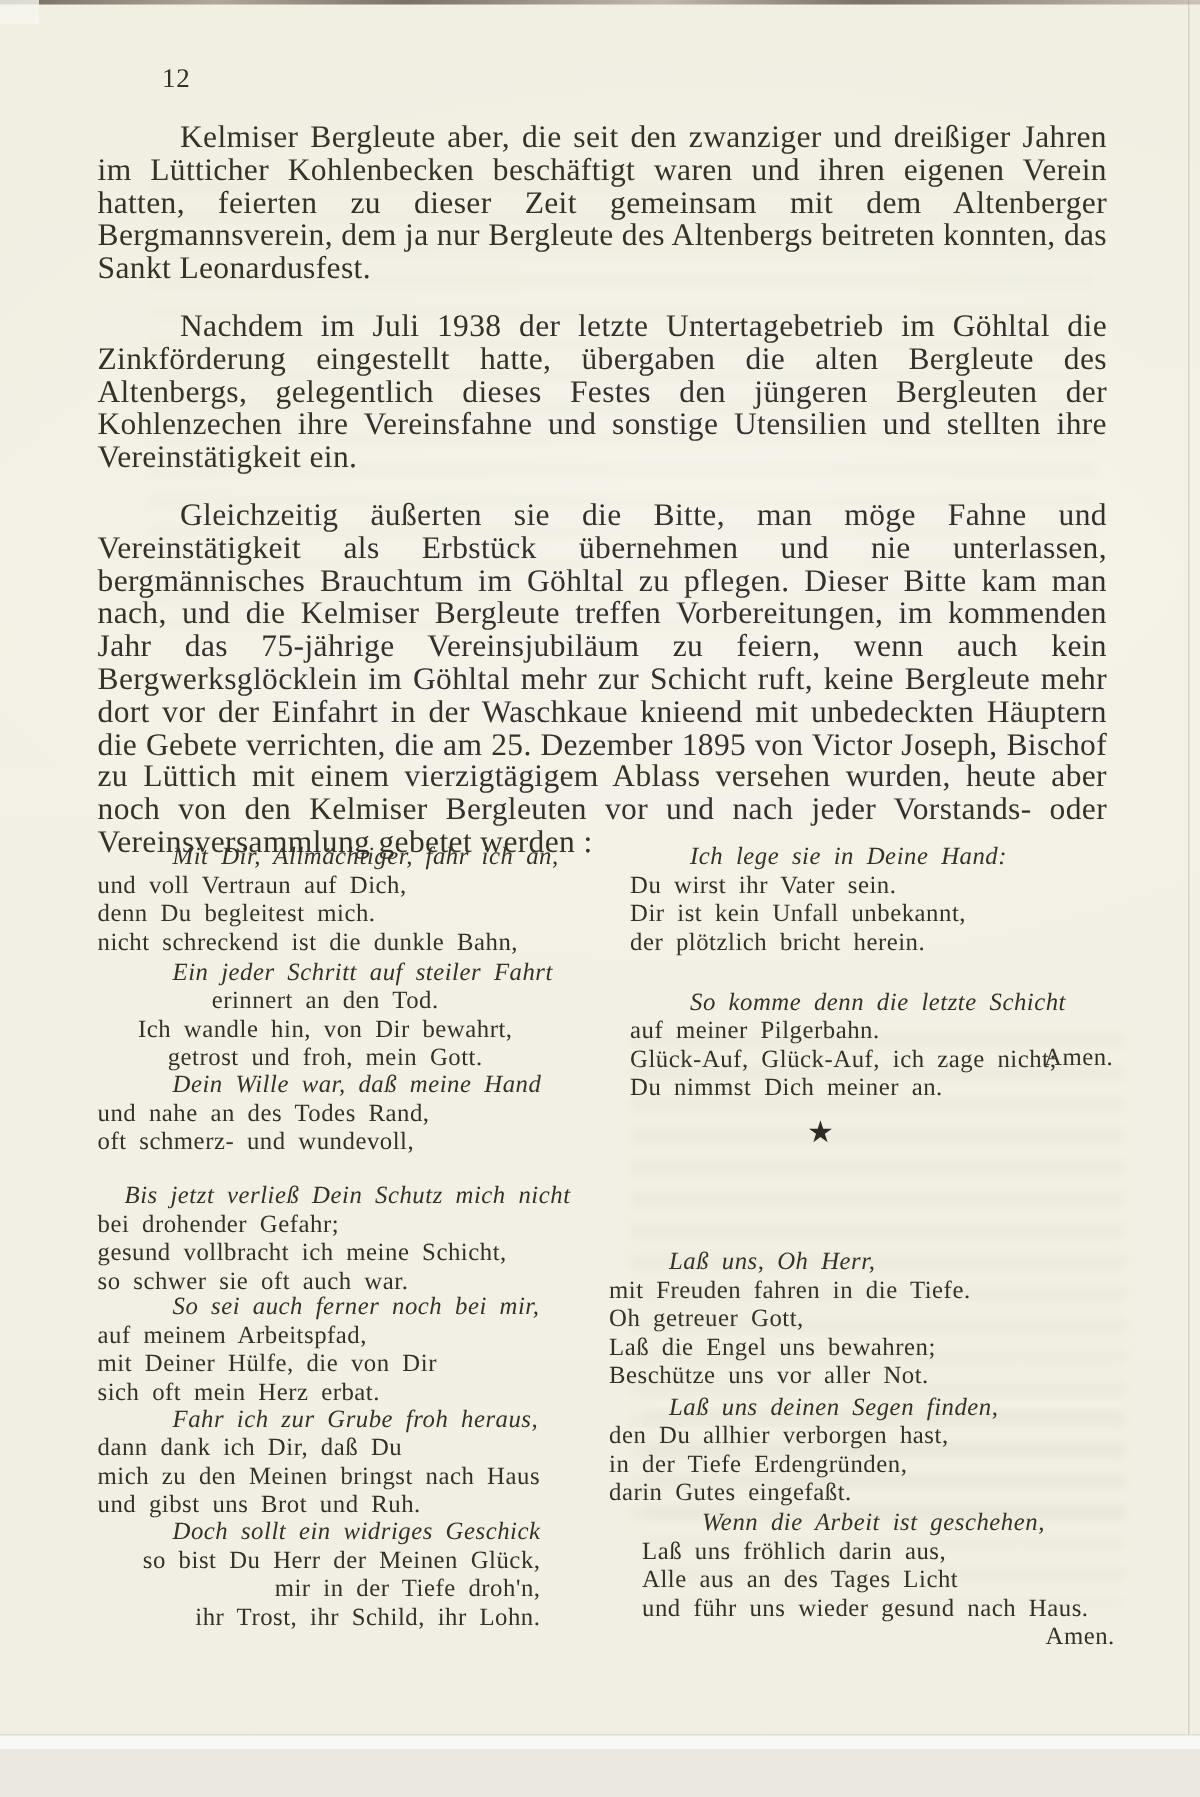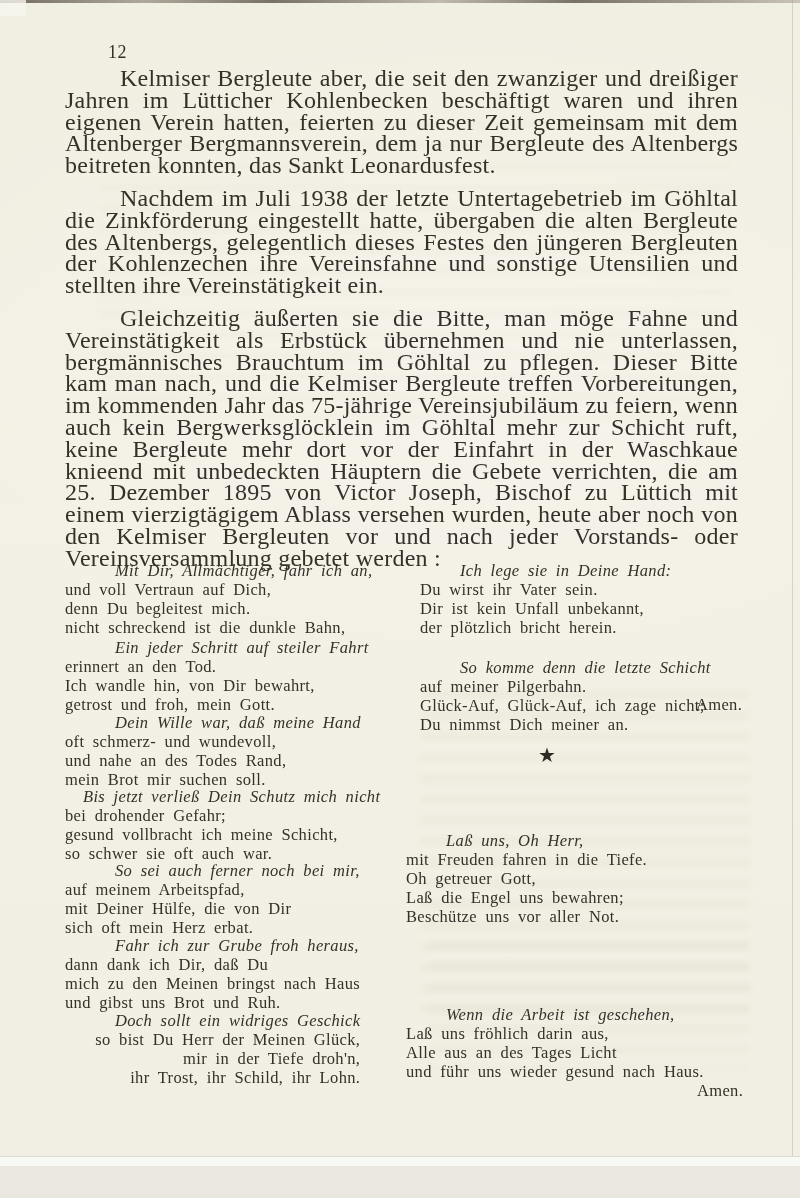--- a/index.html
+++ b/index.html
@@ -26,40 +26,40 @@
   .bleed{position:absolute;filter:blur(2.5px);opacity:.5;pointer-events:none;
     background:repeating-linear-gradient(180deg,rgba(176,182,150,.14) 0px,rgba(176,182,150,.14) 9px,rgba(0,0,0,0) 9px,rgba(0,0,0,0) 21px);}
   .bleed-a{left:420px;top:690px;width:330px;height:330px;}
   .bleed-b{left:100px;top:120px;width:630px;height:300px;opacity:.28;}
   .bleed-c{left:430px;top:940px;width:320px;height:130px;opacity:.35;}
 
   .page-number{position:absolute;left:108px;top:42px;font-size:18px;letter-spacing:.5px;}
 
   .body-text{position:absolute;left:65px;top:64px;width:673px;}
   .para{
-    margin:4px 0 11px 0;
-    font-size:24px;line-height:21.8px;letter-spacing:.25px;
+    margin:17px 0 11px 0;
+    font-size:21px;line-height:21.8px;letter-spacing:.25px;
     text-align:justify;text-indent:55px;
   }
 
   .poem-layer{position:absolute;inset:0;font-size:16.5px;line-height:19px;letter-spacing:.35px;word-spacing:4px;}
   .stanza{position:absolute;white-space:nowrap;}
   .stanza .line:first-child{text-indent:50px;font-style:italic;}
   .stanza.small-indent .line:first-child{text-indent:18px;}
   .stanza.mid-indent .line:first-child{text-indent:40px;}
 
   .sL{left:65px;}
-  .s1{top:561px;} .s2{top:638px;} .s3{top:713px;} .s4{top:787px;}
+  .s1{top:561px;} .s2{top:638px;text-align:center;} .s3{top:713px;} .s4{top:787px;}
   .s5{top:861px;} .s6{top:936px;} .s7{top:1011px;text-align:right;}
 
   .rA{left:420px;top:561px;}
   .rB{left:420px;top:658px;}
   .rC{left:406px;top:831px;}
   .rD{left:406px;top:928px;}
-  .rE{left:406px;top:1005px;}
+  .rE{left:428px;top:1005px;}
 
   .amen{position:absolute;font-size:16.5px;letter-spacing:.35px;}
   .amen1{left:696px;top:695px;}
   .amen2{left:697px;top:1081px;}
 
   .star{position:absolute;left:538px;top:746px;font-size:20px;color:#2e2b25;}
 </style>
 </head>
 <body>
 
@@ -86,23 +86,22 @@
         <div class="line">nicht schreckend ist die dunkle Bahn,</div>
       </div>
     <div class="stanza sL s2">
         <div class="line">Ein jeder Schritt auf steiler Fahrt</div>
         <div class="line">erinnert an den Tod.</div>
         <div class="line">Ich wandle hin, von Dir bewahrt,</div>
         <div class="line">getrost und froh, mein Gott.</div>
       </div>
     <div class="stanza sL s3">
         <div class="line">Dein Wille war, daß meine Hand</div>
+        <div class="line">und nahe an des Todes Rand,</div>
         <div class="line">oft schmerz- und wundevoll,</div>
-        <div class="line">und nahe an des Todes Rand,</div>
-        <div class="line">mein Brot mir suchen soll.</div>
       </div>
     <div class="stanza sL s4 small-indent">
         <div class="line">Bis jetzt verließ Dein Schutz mich nicht</div>
         <div class="line">bei drohender Gefahr;</div>
         <div class="line">gesund vollbracht ich meine Schicht,</div>
         <div class="line">so schwer sie oft auch war.</div>
       </div>
     <div class="stanza sL s5">
         <div class="line">So sei auch ferner noch bei mir,</div>
         <div class="line">auf meinem Arbeitspfad,</div>
@@ -138,20 +137,26 @@
 
     <span class="star">★</span>
 
     <div class="stanza rC mid-indent">
         <div class="line">Laß uns, Oh Herr,</div>
         <div class="line">mit Freuden fahren in die Tiefe.</div>
         <div class="line">Oh getreuer Gott,</div>
         <div class="line">Laß die Engel uns bewahren;</div>
         <div class="line">Beschütze uns vor aller Not.</div>
       </div>
+    <div class="stanza rD mid-indent">
+        <div class="line">Laß uns deinen Segen finden,</div>
+        <div class="line">den Du allhier verborgen hast,</div>
+        <div class="line">in der Tiefe Erdengründen,</div>
+        <div class="line">darin Gutes eingefaßt.</div>
+      </div>
     <div class="stanza rE mid-indent">
         <div class="line">Wenn die Arbeit ist geschehen,</div>
         <div class="line">Laß uns fröhlich darin aus,</div>
         <div class="line">Alle aus an des Tages Licht</div>
         <div class="line">und führ uns wieder gesund nach Haus.</div>
       </div>
     <span class="amen amen2">Amen.</span>
   </div>
 
   <div class="edge-right"></div>

